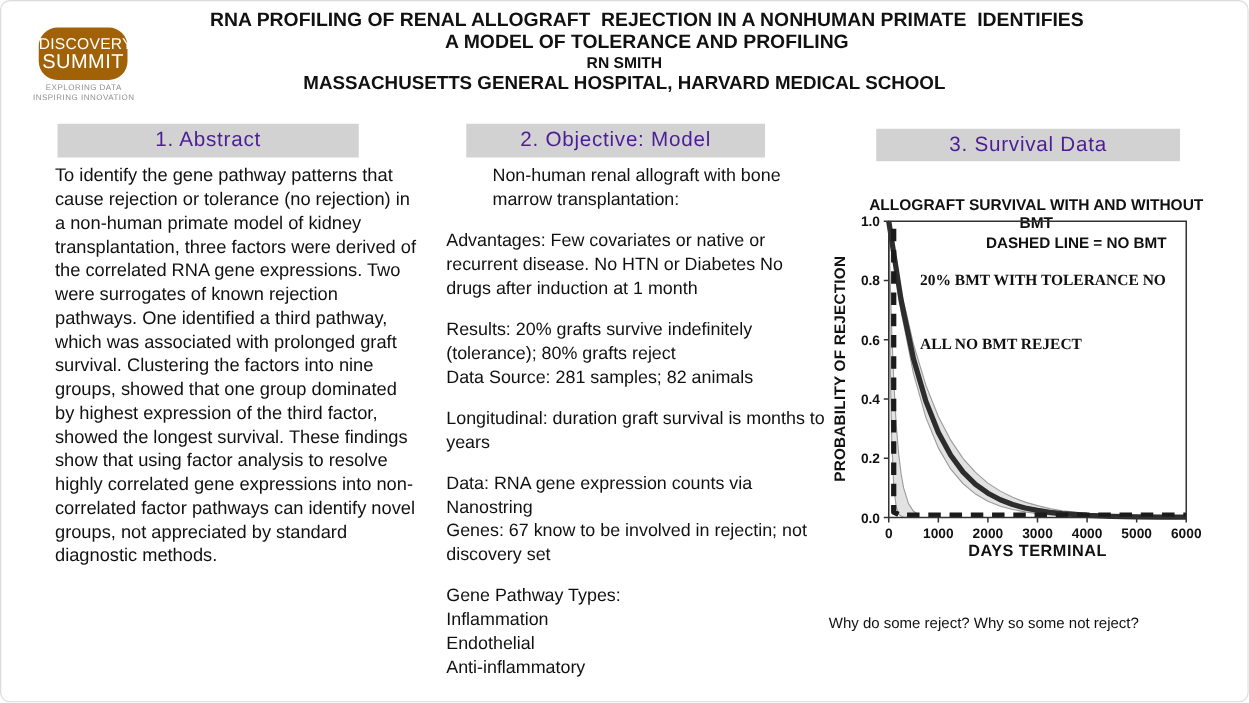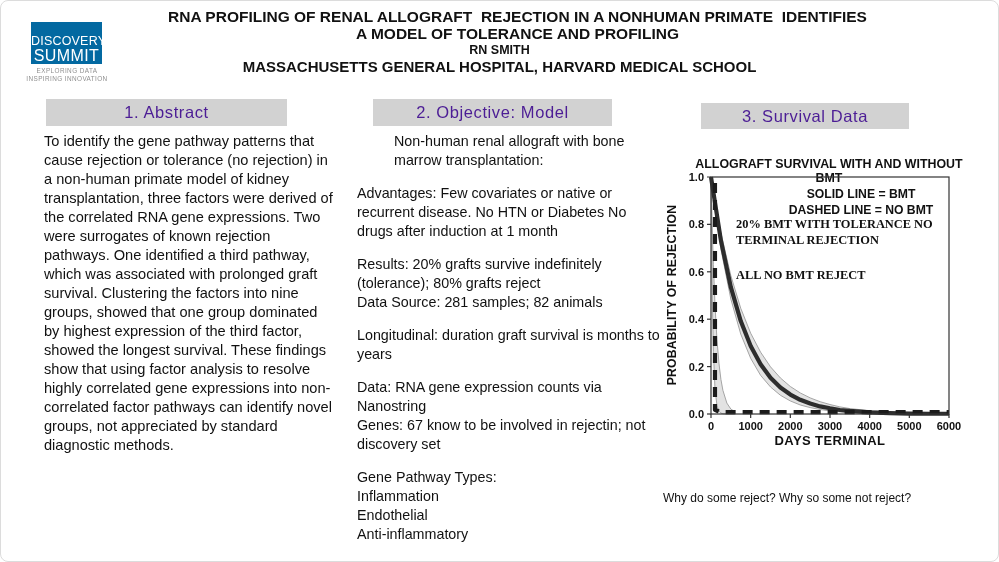--- a/index.html
+++ b/index.html
@@ -2,37 +2,37 @@
 <html><head>
 <meta charset="utf-8">
 <style>
   html,body{margin:0;padding:0;background:#fff;}
   .page{
     position:relative; width:999px; height:562px; background:#fff; overflow:hidden;
     font-family:"Liberation Sans","DejaVu Sans",sans-serif; color:#111;
     border:1px solid #dcdcdc; border-radius:8px; box-sizing:border-box;
   }
   
-  .logo-box{position:absolute; left:30px; top:21px; width:71px; height:42px; background:#0369a1;
-    color:#fff; text-align:center; display:flex; flex-direction:column; justify-content:flex-end;}
+  .logo-box{position:absolute; left:30px; top:21px; width:71px; height:42px; background:#a16207;
+    color:#fff; text-align:center; display:flex; flex-direction:column; justify-content:center;border-radius:15px;}
   .logo-l1{font-size:12.5px; line-height:13px; letter-spacing:.2px;}
   .logo-l2{font-size:16px; line-height:16px; letter-spacing:.4px;}
   .logo-tag{position:absolute; left:20px; top:66px; width:92px; text-align:center;
     font-size:6.4px; line-height:8px; color:#8f8f8f; letter-spacing:.4px;}
   
   .title-wrap{position:absolute; left:0; right:0; top:7px; text-align:center; font-weight:bold;}
   .title-l1,.title-l2{font-size:15.5px; line-height:17px; white-space:pre;padding-left:36px;}
   .author{font-size:12.5px; line-height:15px; margin-top:1px;}
   .affil{font-size:15px; line-height:17px;}
   
   .bar{position:absolute; background:#d2d2d2; color:#4c1d95; display:flex; align-items:center;
     justify-content:center; font-size:16.5px; letter-spacing:.6px;}
   .bar1{left:45px; top:98px; width:241px; height:27px;}
   .bar2{left:372px; top:98px; width:239px; height:27px;}
-  .bar3{left:700px; top:102px; width:208px; height:26px;}
+  .bar3{left:700px; top:102px; width:243px; height:26px;}
   
   .abstract-body{position:absolute; left:43px; top:131px; width:292px;
     font-size:14.6px; line-height:19px;}
   .objective-body{position:absolute; left:356px; top:131px; width:304px;
     font-size:14.3px; line-height:19px;}
   .objective-body p{margin:0 0 14px 0; white-space:pre-line;}
   .objective-body p.indent{padding-left:4px;margin-left:33px;}
   
   .chart{position:absolute; left:655px; top:153px; width:308px; height:300px;}
   .chart-title{position:absolute; left:38px; right:0; top:3px; text-align:center;
@@ -127,26 +127,24 @@
         <text x="48" y="169.2" text-anchor="end" class="tick">0.4</text>
         <line x1="51" y1="117.80000000000001" x2="55" y2="117.80000000000001" stroke="#333" stroke-width="1.2"></line>
         <text x="48" y="121.80000000000001" text-anchor="end" class="tick">0.6</text>
         <line x1="51" y1="70.39999999999998" x2="55" y2="70.39999999999998" stroke="#333" stroke-width="1.2"></line>
         <text x="48" y="74.39999999999998" text-anchor="end" class="tick">0.8</text>
         <line x1="51" y1="23" x2="55" y2="23" stroke="#333" stroke-width="1.2"></line>
         <text x="48" y="27" text-anchor="end" class="tick">1.0</text>
         <rect x="55" y="23" width="238" height="237" fill="none" stroke="#333" stroke-width="1.2"></rect>
       </svg>
     <div class="legend-note">
-      <div>SOLID LINE = BMT</div>
       <div>DASHED LINE = NO BMT</div>
     </div>
     <div class="ann ann3">
       <div>20% BMT WITH TOLERANCE NO</div>
-      <div>TERMINAL REJECTION</div>
     </div>
     <div class="ann ann1">ALL NO BMT REJECT</div>
     <div class="xlab">DAYS TERMINAL</div>
   </div>
 
   <div class="question">Why do some reject? Why so some not reject?</div>
 
 </div>
 
 </body></html>

